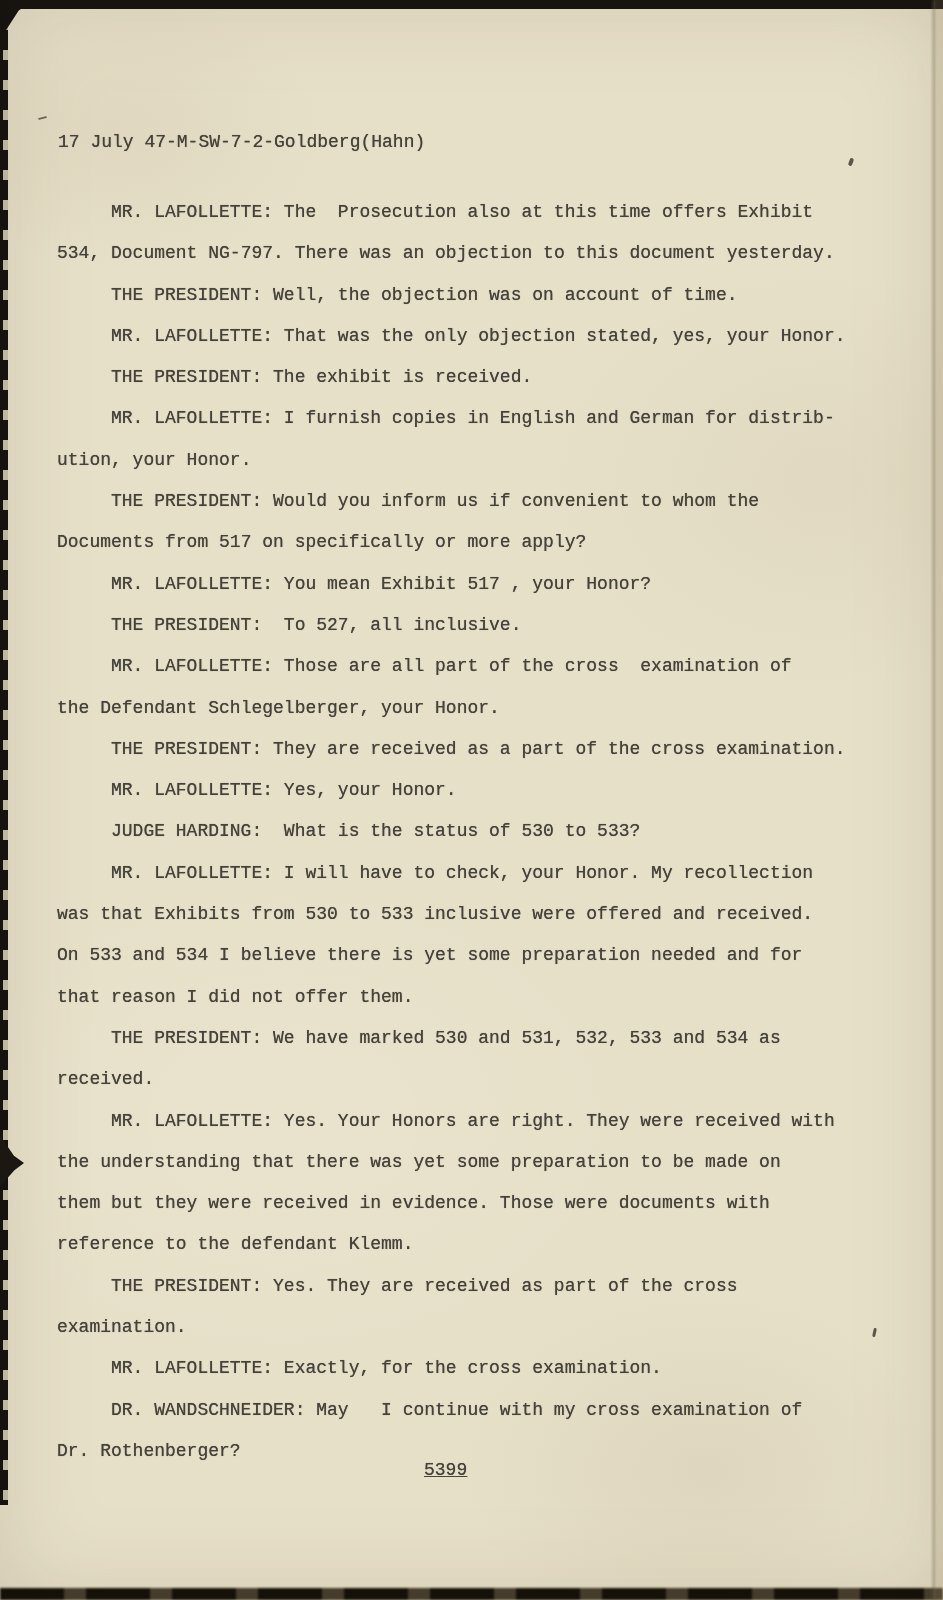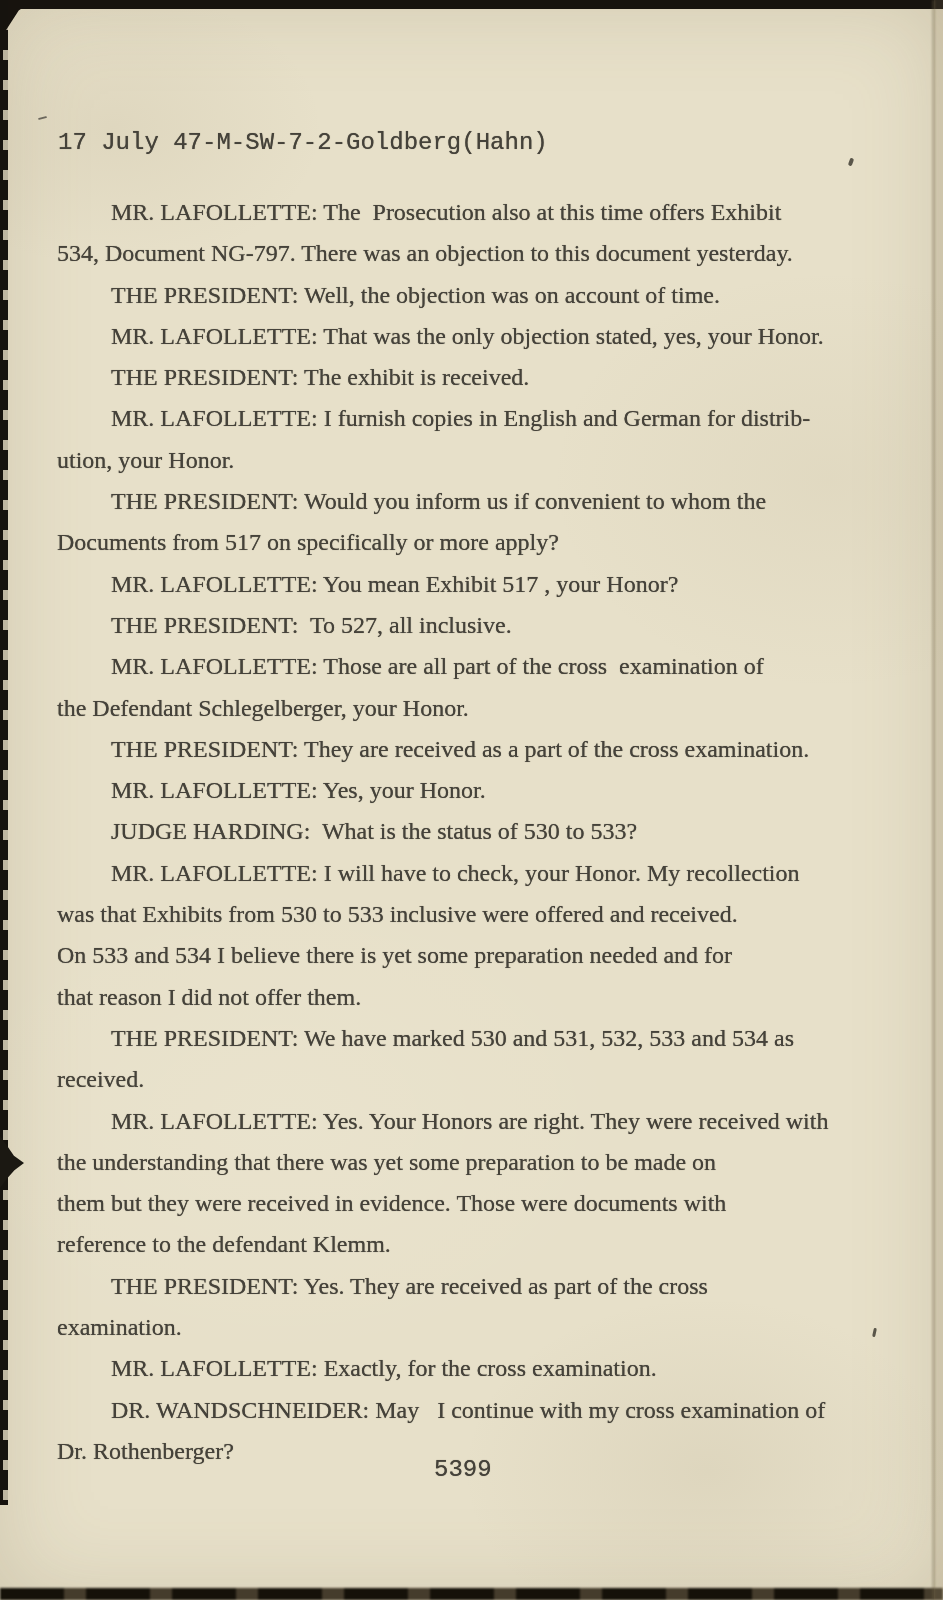--- a/index.html
+++ b/index.html
@@ -63,45 +63,45 @@
     background: rgba(110,98,70,0.35);
     filter: blur(1px);
   }
   .margin-right-shade {
     position: absolute; top: 0; right: 0;
     width: 9px; height: 1600px;
     background: rgba(150,135,100,0.18);
   }
   .txt {
     color: #45423a;
-    font-size: 24px;
+    font-size: 18px;
     white-space: pre;
     text-shadow: 0 0 0.7px rgba(66,62,52,0.85);
   }
   .header {
     position: absolute; top: 84px; left: 58px;
     line-height: 23.5px;
   }
   .stray-dash {
     position: absolute; top: 117px; left: 38px;
     width: 9px; height: 2px;
     background: #6b675c;
     transform: rotate(-14deg);
     border-radius: 1px;
   }
   .content {
     position: absolute; top: 192px; left: 57px;
     width: 830px;
-    font-family: Liberation Serif, serif;
   }
   .line { line-height: 41.3px; height: 41.3px; }
   .line.indent { padding-left: 54px; }
   .pagenum {
-    position: absolute; top: 1455px; left: 434px;
+    position: absolute; top: 1455px; left: 424px;
     line-height: 30px;
+    text-decoration: underline;
   }
   .ink-blob {
     position: absolute; top: 1136px; left: 0;
     width: 24px; height: 52px;
     background: #1b1812;
     clip-path: polygon(0 0, 28% 18%, 58% 38%, 100% 52%, 60% 66%, 25% 84%, 0 100%);
     filter: blur(0.6px);
   }
   .speck { position: absolute; background: #5a564a; border-radius: 50%; }
   .s1 { top: 158px; left: 849px; width: 4px; height: 8px; transform: rotate(20deg); border-radius: 2px; }

